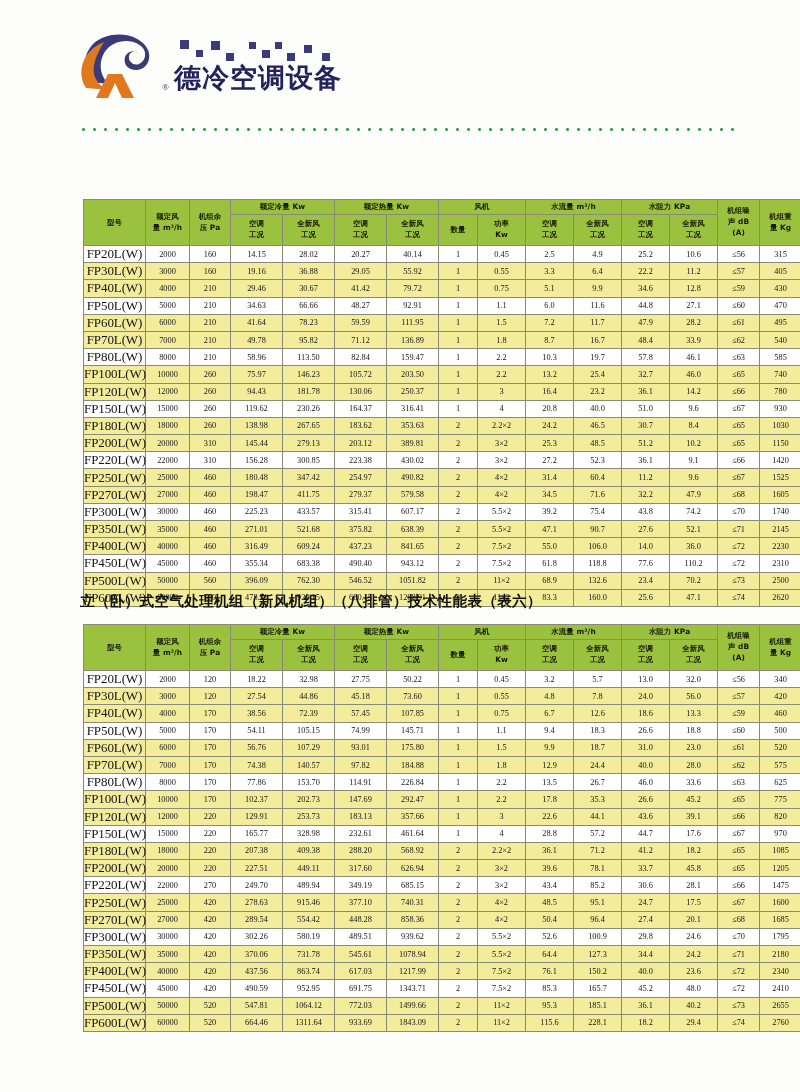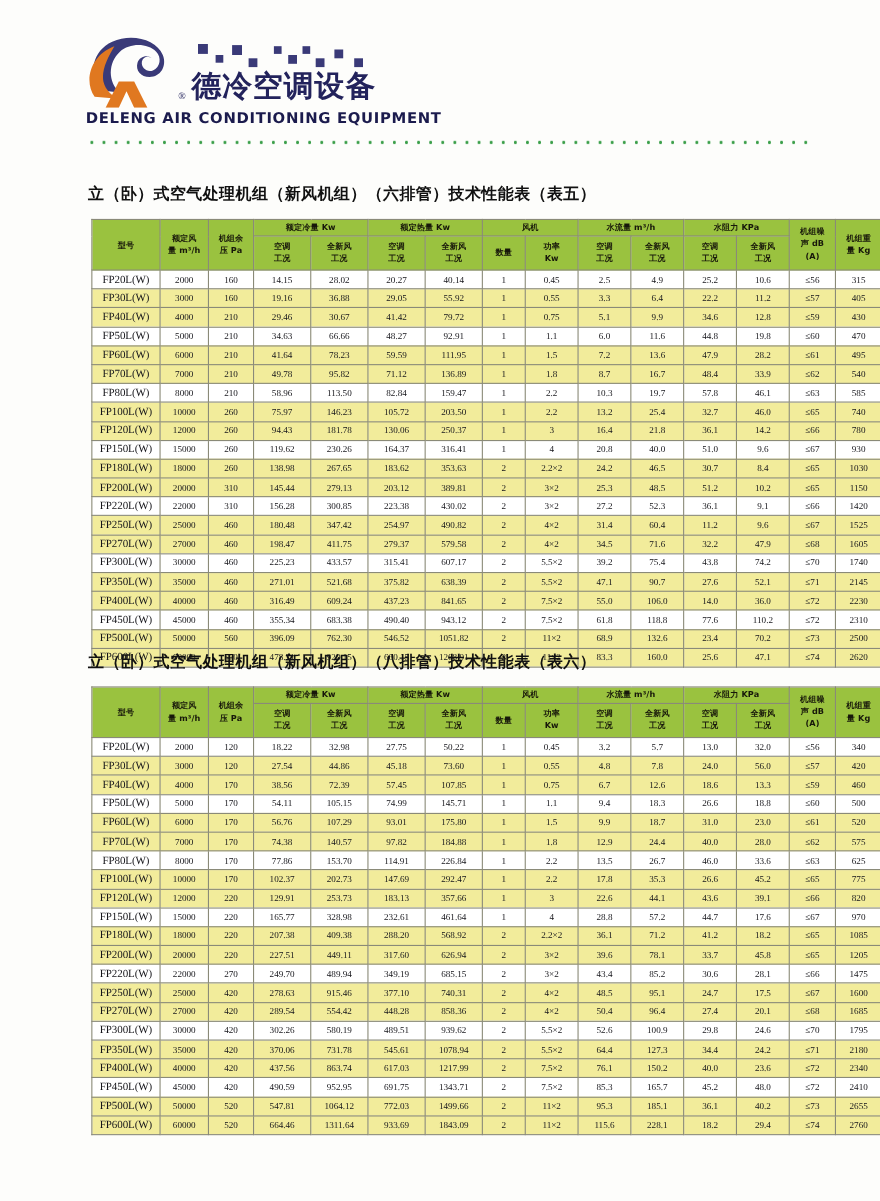--- a/index.html
+++ b/index.html
@@ -119,21 +119,21 @@
   table.perf thead tr.r2 th { height: 31px; }
   table.perf thead th.stack { line-height: 1.45; }
 
   table.perf tbody td {
     font-size: 8.3px;
     height: 17.2px;
     color: #15151a;
     white-space: nowrap;
   }
   table.perf tbody td.model {
-    font-size: 10px;
+    font-size: 13px;
     letter-spacing: -0.1px;
   }
   table.perf tbody tr.band-y td { background: #f2ec9b; }
   table.perf tbody tr.band-w td { background: #ffffff; }
 
   
   col.c-model { width: 62px; }
   col.c-air   { width: 44px; }
   col.c-pres  { width: 41px; }
   col.c-num   { width: 52px; }
@@ -168,26 +168,24 @@
         <rect x="75" y="6" width="7" height="7" fill="#3a3a78"></rect>
         <rect x="88" y="14" width="8" height="8" fill="#3a3a78"></rect>
         <rect x="101" y="6" width="7" height="7" fill="#3a3a78"></rect>
         <rect x="113" y="17" width="8" height="8" fill="#3a3a78"></rect>
         <rect x="130" y="9" width="8" height="8" fill="#3a3a78"></rect>
         <rect x="148" y="17" width="8" height="8" fill="#3a3a78"></rect>
       </svg>
 
       <div class="logo-cn">德冷空调设备</div>
       <div class="logo-reg">®</div>
-      <div class="logo-en">DELENG AIR CONDITIONING EQUIPMENT</div>
     </div>
     <div class="dotted-rule"></div>
   </div>
 
-  <div class="sec-title" id="title-1">立（卧）式空气处理机组（新风机组）（六排管）技术性能表（表五）</div>
 
   <div class="tbl-wrap" id="tbl-wrap-1">
     <table class="perf">
       <colgroup>
         <col class="c-model">
           <col class="c-air">
           <col class="c-pres">
         <col class="c-num">
           <col class="c-num">
           <col class="c-num">
@@ -316,36 +314,36 @@
             <td>210</td>
             <td>34.63</td>
             <td>66.66</td>
             <td>48.27</td>
             <td>92.91</td>
             <td>1</td>
             <td>1.1</td>
             <td>6.0</td>
             <td>11.6</td>
             <td>44.8</td>
-            <td>19.8</td>
+            <td>27.1</td>
             <td>≤60</td>
             <td>470</td>
           </tr>
           <tr class="band-y">
             <td class="model">FP60L(W)</td>
             <td>6000</td>
             <td>210</td>
             <td>41.64</td>
             <td>78.23</td>
             <td>59.59</td>
             <td>111.95</td>
             <td>1</td>
             <td>1.5</td>
             <td>7.2</td>
-            <td>13.6</td>
+            <td>11.7</td>
             <td>47.9</td>
             <td>28.2</td>
             <td>≤61</td>
             <td>495</td>
           </tr>
           <tr class="band-y">
             <td class="model">FP70L(W)</td>
             <td>7000</td>
             <td>210</td>
             <td>49.78</td>
@@ -399,21 +397,21 @@
             <td class="model">FP120L(W)</td>
             <td>12000</td>
             <td>260</td>
             <td>94.43</td>
             <td>181.78</td>
             <td>130.06</td>
             <td>250.37</td>
             <td>1</td>
             <td>3</td>
             <td>16.4</td>
-            <td>21.8</td>
+            <td>23.2</td>
             <td>36.1</td>
             <td>14.2</td>
             <td>≤66</td>
             <td>780</td>
           </tr>
           <tr class="band-w">
             <td class="model">FP150L(W)</td>
             <td>15000</td>
             <td>260</td>
             <td>119.62</td>

